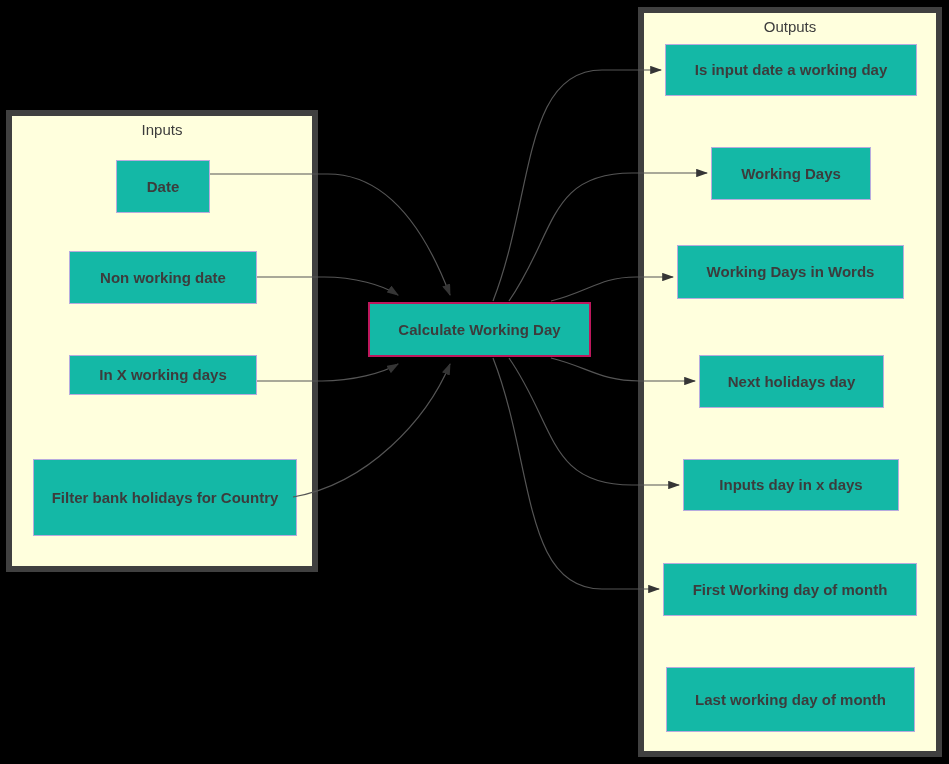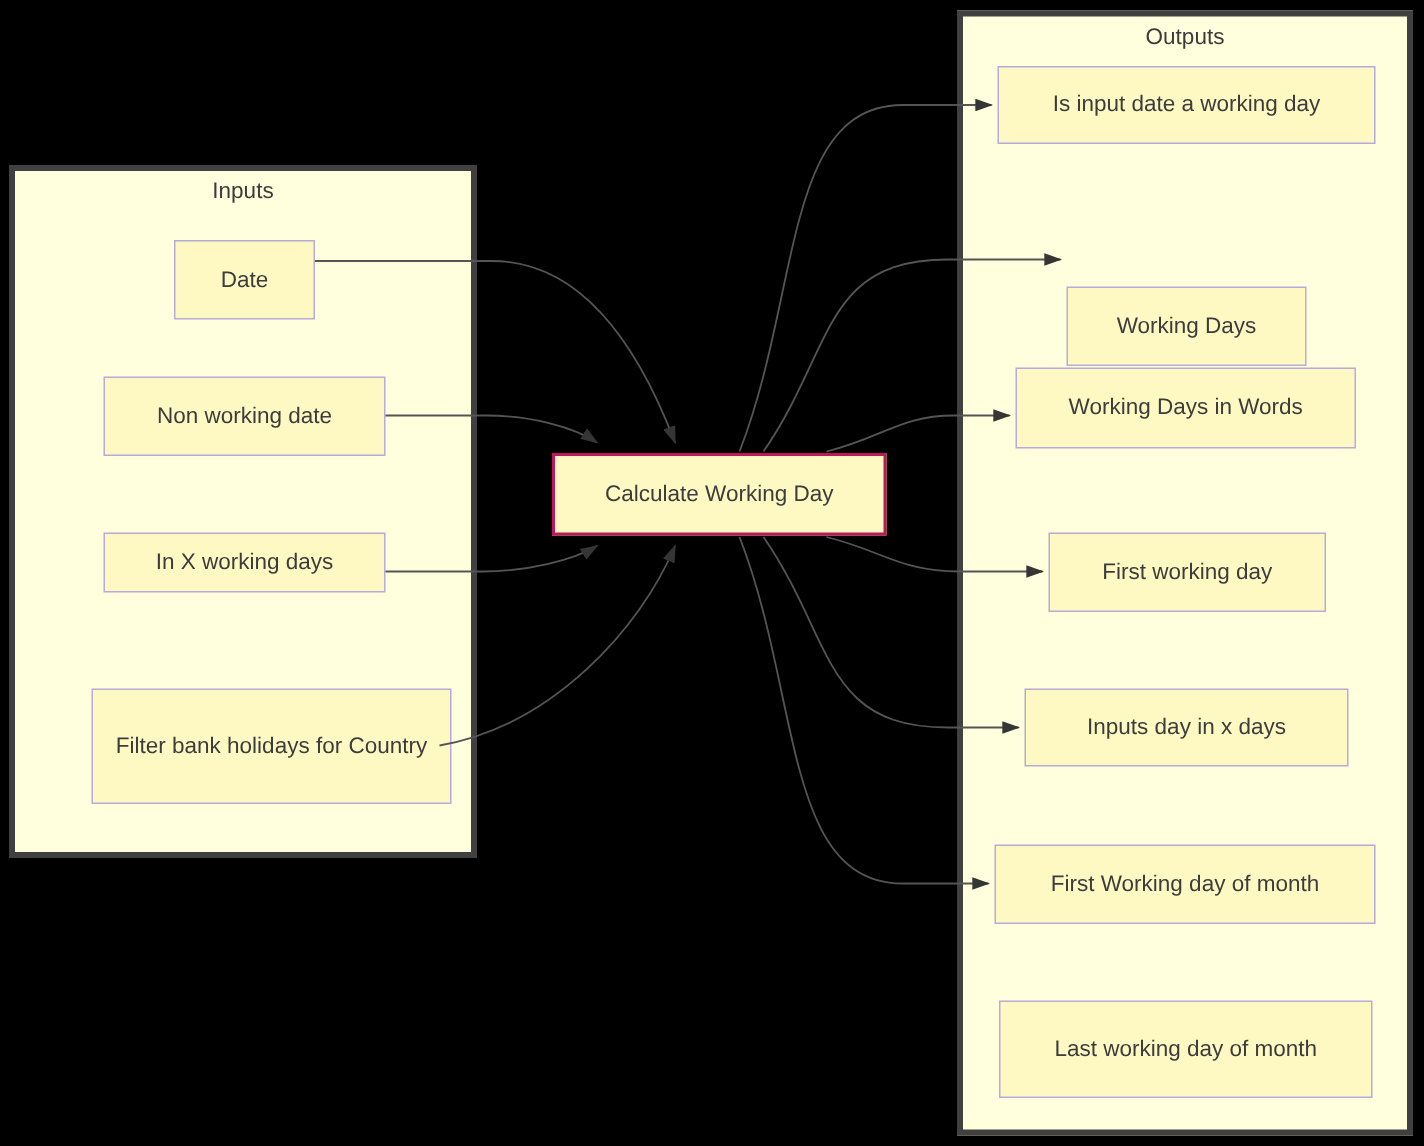--- a/index.html
+++ b/index.html
@@ -1,30 +1,30 @@
 <!DOCTYPE html>
 <html><head>
 <meta charset="utf-8">
 <style>
   html,body{margin:0;padding:0;background:#000;}
   .canvas{
     position:relative;width:949px;height:764px;background:#000000;overflow:hidden;
     font-family:"Liberation Sans", sans-serif;color:#3c3c3c;
   }
   .container{
-    position:absolute;background:#ffffdd;border:4px solid #404040;box-sizing:border-box;
+    position:absolute;background:#ffffdd;border:6px solid #404040;box-sizing:border-box;
   }
   .container-title{
     position:absolute;top:5px;left:0;width:100%;text-align:center;
     font-size:15px;color:#3c3c3c;
   }
   .node{
-    position:absolute;background:#fef9c3;border:1.5px solid #b7abde;box-sizing:border-box;
+    position:absolute;background:#14b8a6;border:1.5px solid #b7abde;box-sizing:border-box;
     display:flex;align-items:center;justify-content:center;text-align:center;
-    font-size:15px;line-height:24px;color:#3c3c3c;padding:2px 8px;
+    font-size:15px;line-height:24px;color:#3c3c3c;padding:2px 8px;font-weight:bold;
   }
   .node.process{border:2px solid #be185d;}
   svg.edge-layer{position:absolute;left:0;top:0;pointer-events:none;}
   svg.edge-layer path.edge{fill:none;stroke:#555555;stroke-width:1.2;}
 </style>
 </head>
 <body>
 
 <div class="canvas">
 
@@ -38,39 +38,39 @@
 
   <div class="node" style="left:116px;top:160px;width:94px;height:53px;">
     <span>Date</span>
   </div>
   <div class="node" style="left:69px;top:251px;width:188px;height:53px;">
     <span>Non working date</span>
   </div>
   <div class="node" style="left:69px;top:355px;width:188px;height:40px;">
     <span>In X working days</span>
   </div>
-  <div class="node" style="left:33px;top:459px;width:240px;height:77px;margin-left:28px;">
+  <div class="node" style="left:33px;top:459px;width:264px;height:77px;">
     <span>Filter bank holidays for Country</span>
   </div>
 
   <div class="node process" style="left:368px;top:302px;width:223px;height:55px;">
     <span>Calculate Working Day</span>
   </div>
 
   <div class="node" style="left:665px;top:44px;width:252px;height:52px;">
     <span>Is input date a working day</span>
   </div>
-  <div class="node" style="left:711px;top:147px;width:160px;height:53px;margin-top:44px;">
+  <div class="node" style="left:711px;top:147px;width:160px;height:53px;">
     <span>Working Days</span>
   </div>
   <div class="node" style="left:677px;top:245px;width:227px;height:54px;">
     <span>Working Days in Words</span>
   </div>
   <div class="node" style="left:699px;top:355px;width:185px;height:53px;">
-    <span>First working day</span>
+    <span>Next holidays day</span>
   </div>
   <div class="node" style="left:683px;top:459px;width:216px;height:52px;">
     <span>Inputs day in x days</span>
   </div>
   <div class="node" style="left:663px;top:563px;width:254px;height:53px;">
     <span>First Working day of month</span>
   </div>
   <div class="node" style="left:666px;top:667px;width:249px;height:65px;">
     <span>Last working day of month</span>
   </div>

